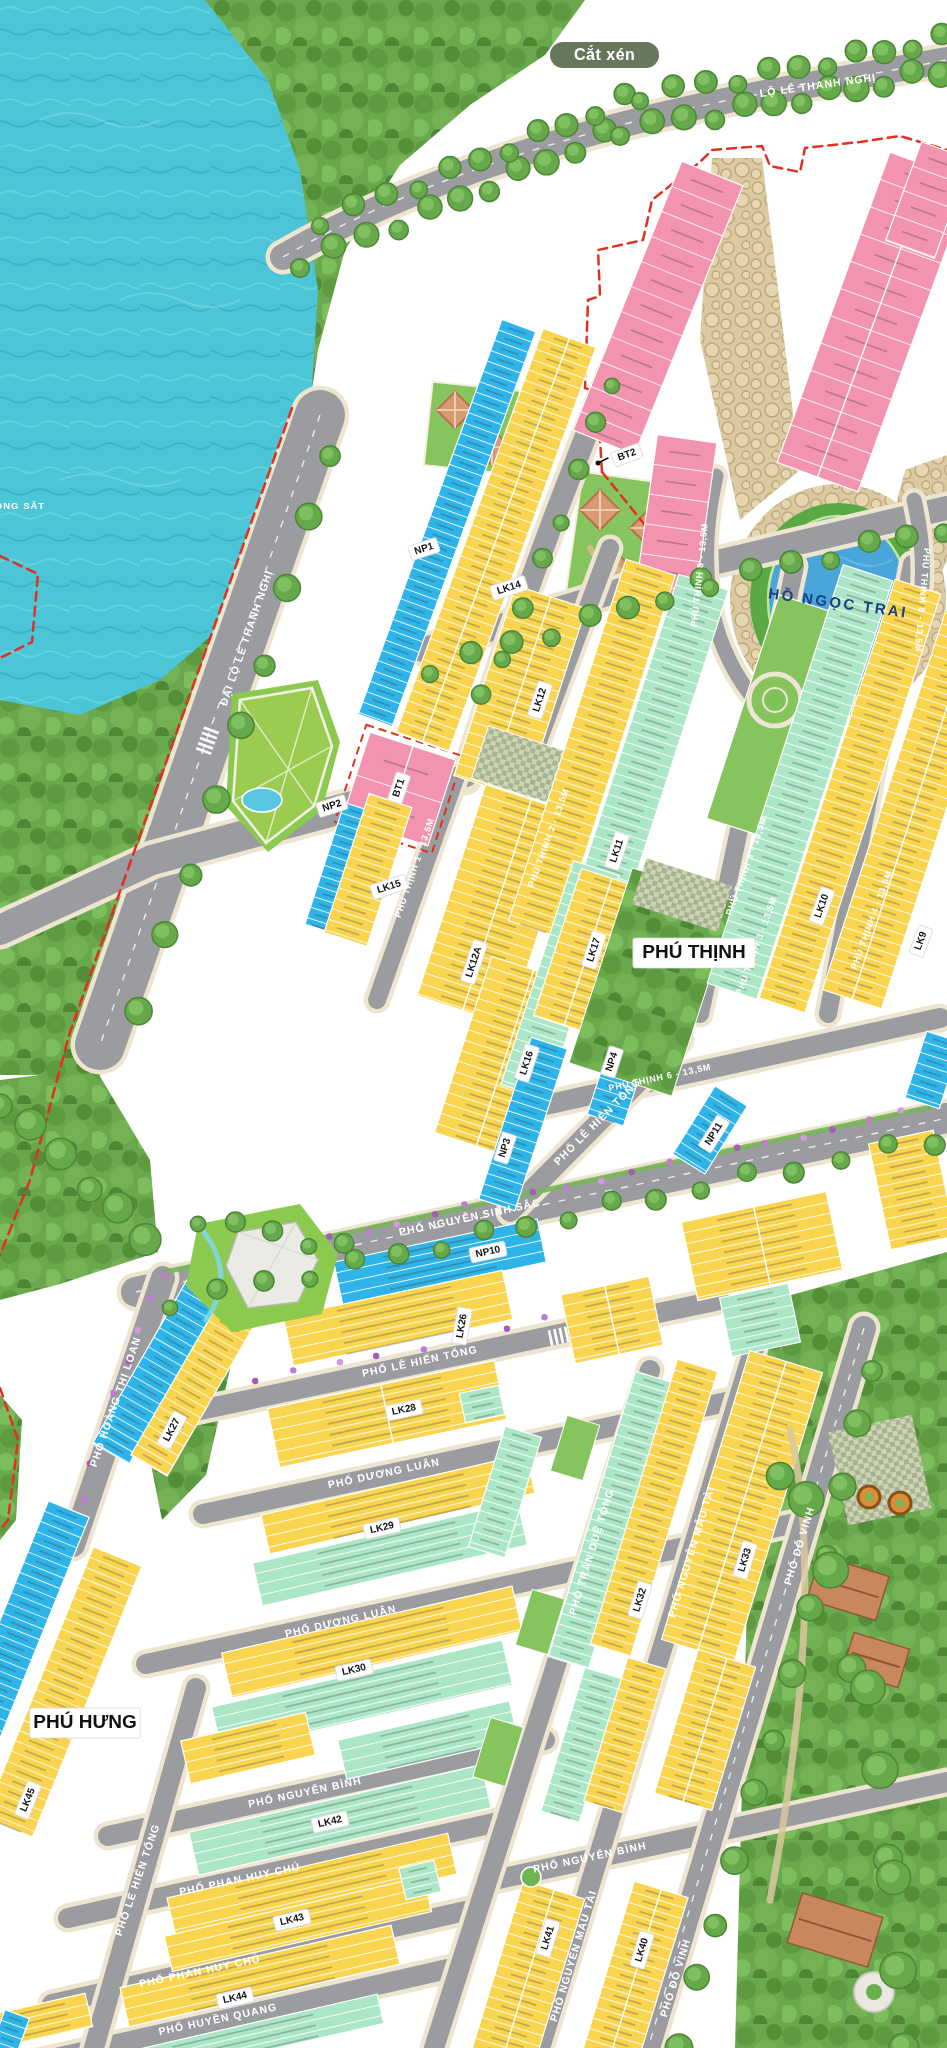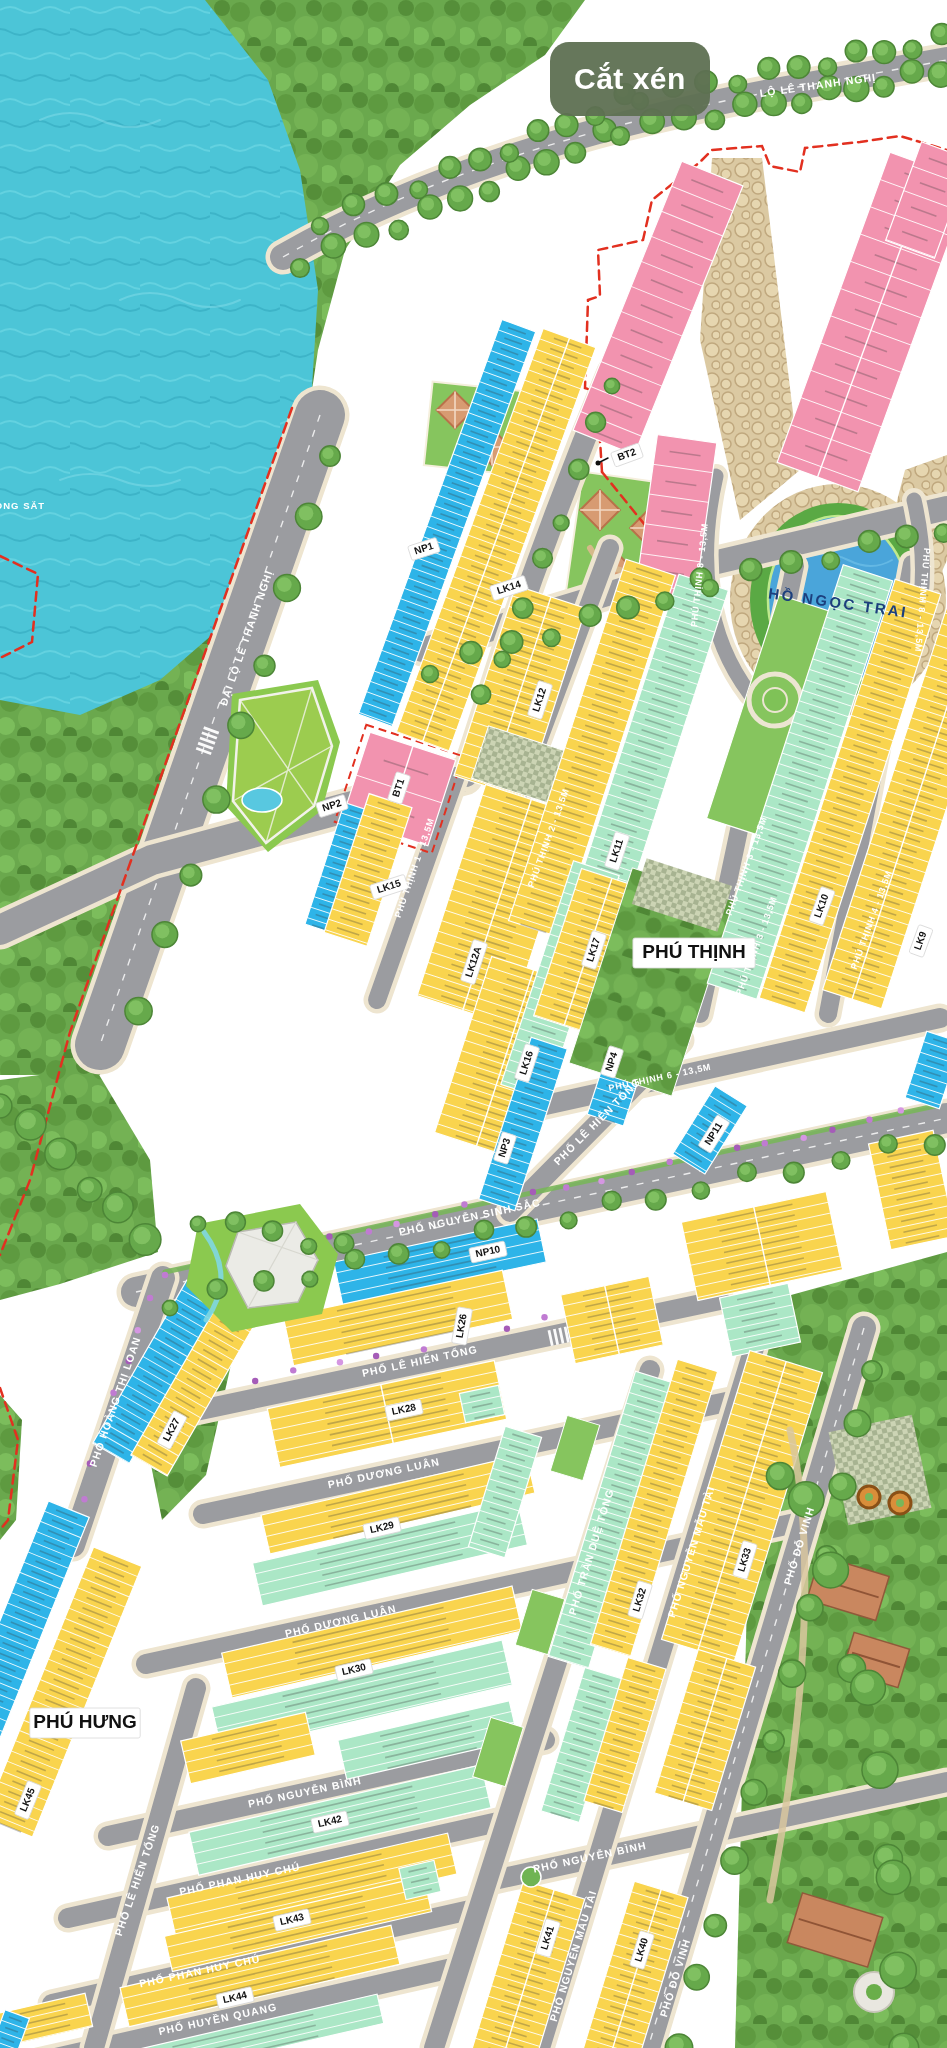--- a/index.html
+++ b/index.html
@@ -1,21 +1,21 @@
 <!DOCTYPE html>
 <html><head>
 <meta charset="utf-8">
 <style>
   html,body{margin:0;padding:0;background:#fff}
   .stage{position:relative;width:947px;height:2048px;overflow:hidden;background:#fff;
          font-family:"Liberation Sans",sans-serif}
   .stage svg{position:absolute;left:0;top:0;
          font-family:"Liberation Sans",sans-serif}
-  .badge{position:absolute;left:550px;top:42px;padding:20px 24px;background:rgba(94,112,82,.95);
-         color:#fff;font-weight:bold;font-size:30px;border-radius:19px;letter-spacing:.5px;
+  .badge{position:absolute;left:550px;top:42px;padding:4px 24px;background:rgba(94,112,82,.95);
+         color:#fff;font-weight:bold;font-size:16px;border-radius:19px;letter-spacing:.5px;
          font-family:"Liberation Sans",sans-serif;cursor:pointer}
   text{font-weight:bold}
 </style>
 </head>
 <body>
 
 <div class="stage">
   <svg id="map" width="947" height="2048" viewBox="0 0 947 2048">
     <defs>
       <pattern id="foliage" width="46" height="46" patternUnits="userSpaceOnUse">

